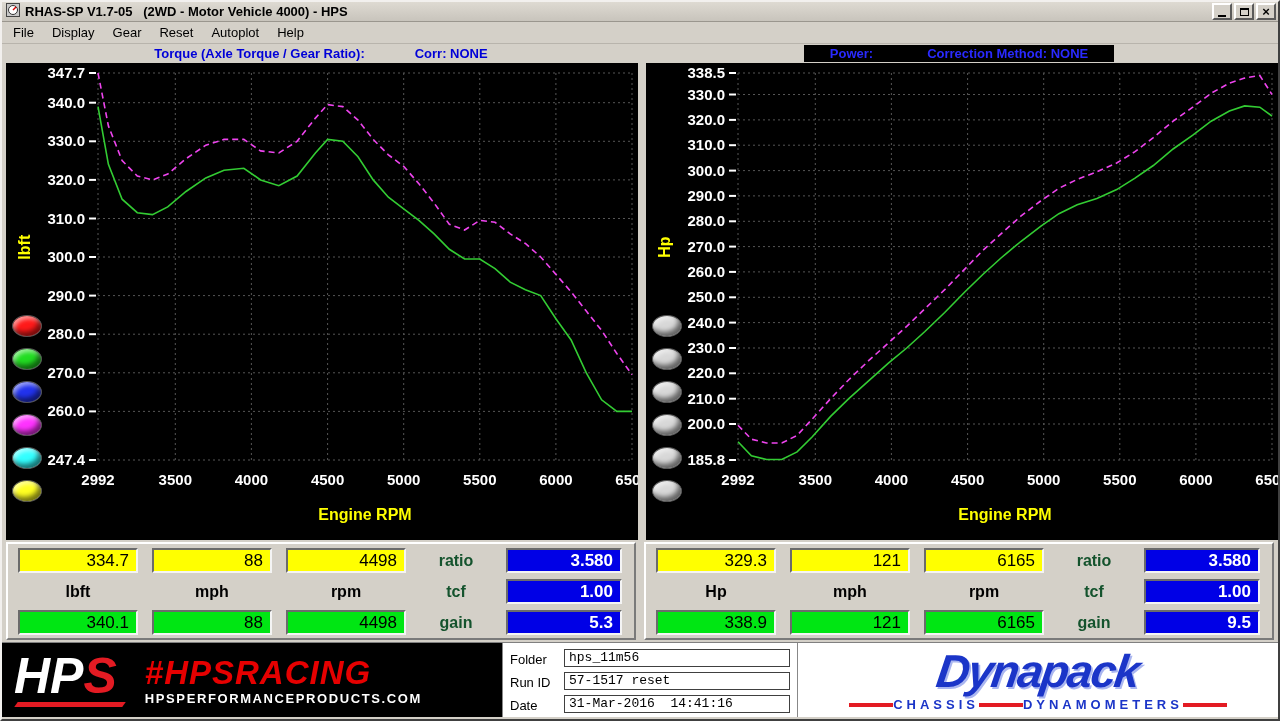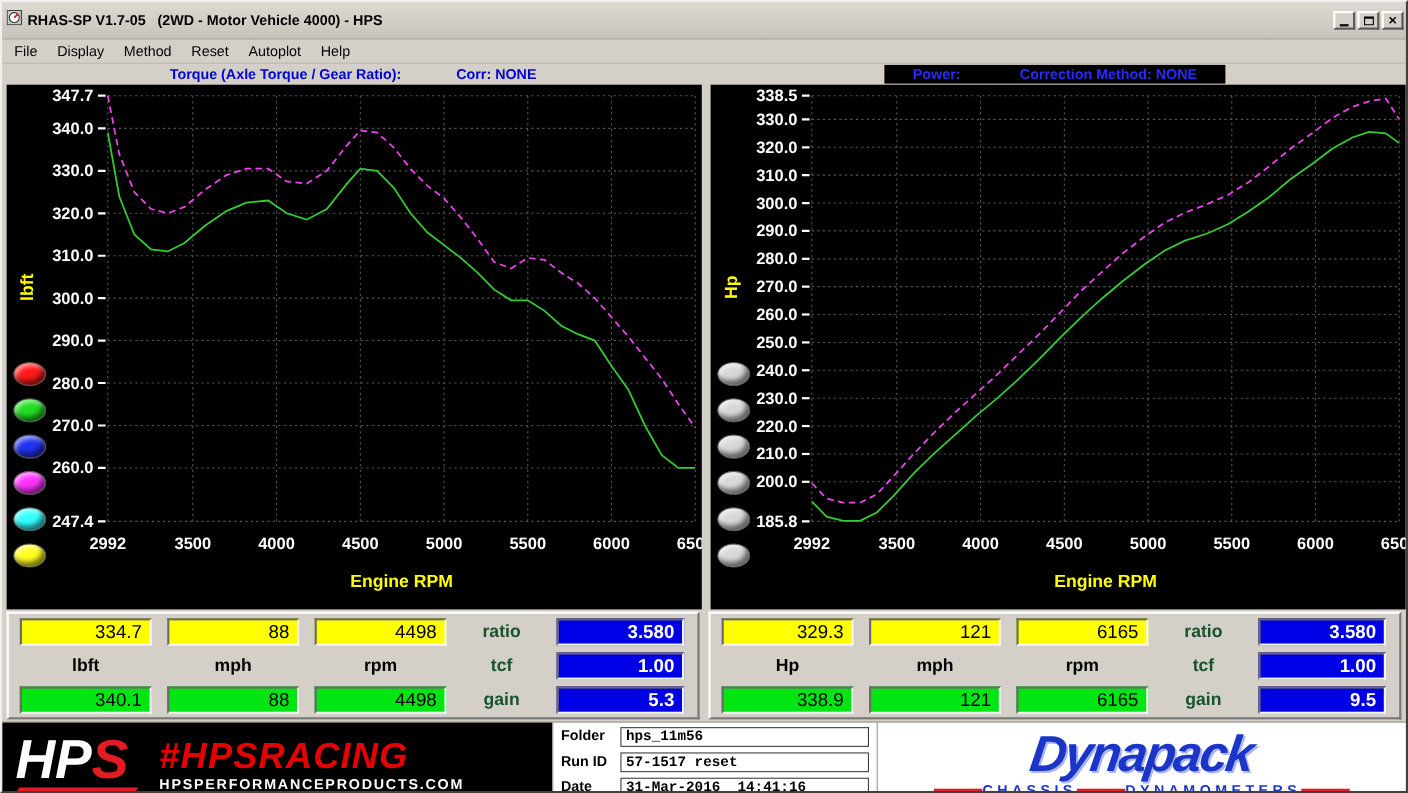--- a/index.html
+++ b/index.html
@@ -11,21 +11,21 @@
   }
   .window {
     width:1280px; height:721px;
     background:#d4d0c8;
     border:2px solid;
     border-color:#f2f0ee #404040 #404040 #f2f0ee;
     overflow:hidden;
   }
   
   .titlebar {
-    height:34px; display:flex; align-items:center;
+    height:20px; display:flex; align-items:center;
     background:linear-gradient(#dedad2,#c8c4bc);
     border-bottom:1px solid #9a968e;
     padding:0 2px 0 4px; gap:5px;
   }
   .title-text { font-size:13px; font-weight:bold; color:#000; white-space:pre; }
   .win-buttons { margin-left:auto; display:flex; gap:2px; }
   .winbtn {
     width:20px; height:17px; padding:0;
     background:#d4d0c8;
     border:2px solid; border-color:#fff #5a5a5a #5a5a5a #fff;
@@ -107,21 +107,21 @@
     width:96%; height:5px; background:#e31b23; transform:skewX(-35deg);
   }
   .hps-right { display:flex; flex-direction:column; align-items:flex-start; gap:3px; flex:1; }
   .hps-racing { color:#e60000; font:italic 800 33px/1 "Liberation Sans", sans-serif; letter-spacing:1px; }
   .hps-site { color:#fff; font:700 13px/1 "Liberation Sans", sans-serif; letter-spacing:1.6px; }
   .run-info {
     width:296px; background:#fff;
     border-left:1px solid #888; border-right:1px solid #888;
     padding:4px 7px; display:flex; flex-direction:column; justify-content:space-between;
   }
-  .info-row { display:flex; align-items:flex-start; gap:6px; height:20px;font-weight:bold; }
+  .info-row { display:flex; align-items:flex-end; gap:6px; height:20px; }
   .info-label { width:48px; font-size:13px; color:#000; }
   .info-value {
     flex:1; border:1px solid #404040; background:#fff;
     font-family:"Liberation Mono", monospace; font-size:13px;
     padding:1px 4px; height:18px; line-height:14px; white-space:pre;
   }
   .dynapack-block {
     flex:1; background:#fff;
     display:flex; flex-direction:column; align-items:center; justify-content:center;
   }
@@ -159,21 +159,21 @@
         </button>
       <button class="winbtn">
           <span class="g-close">×</span>
         </button>
     </span>
   </div>
 
   <div class="menubar">
     <span class="menu-item">File</span>
     <span class="menu-item">Display</span>
-    <span class="menu-item">Method</span>
+    <span class="menu-item">Gear</span>
     <span class="menu-item">Reset</span>
     <span class="menu-item">Autoplot</span>
     <span class="menu-item">Help</span>
   </div>
 
   <div class="header-strip">
     <div class="header-half">
       <div class="header-left-inner">
         <span>Torque (Axle Torque / Gear Ratio):</span>
         <span>Corr: NONE</span>

